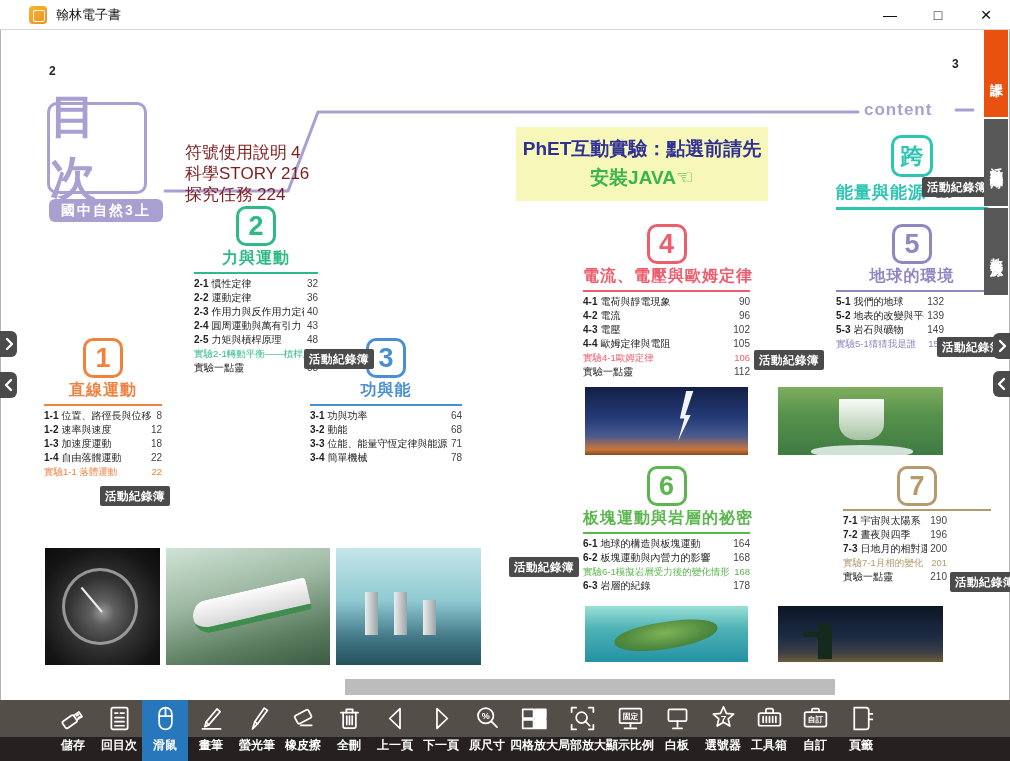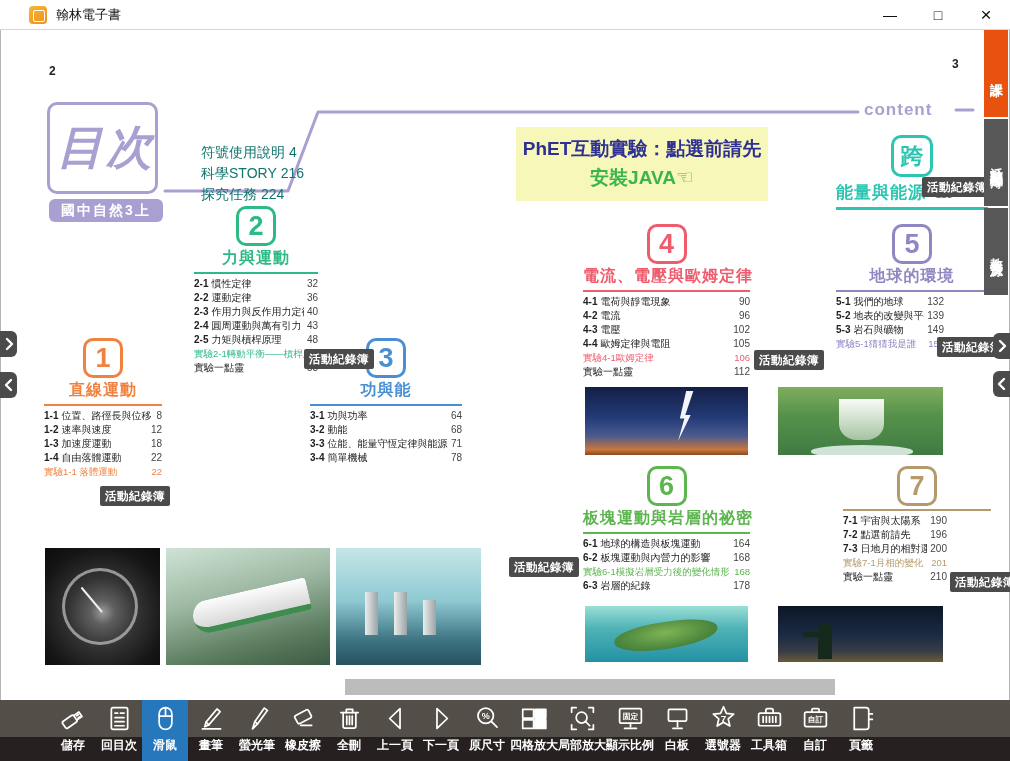--- a/index.html
+++ b/index.html
@@ -22,27 +22,27 @@
 
   
   .path-svg{position:absolute;left:0;top:0;z-index:1;pointer-events:none;}
 
   .pgnum{position:absolute;font-size:12px;font-weight:bold;color:#222;z-index:3;}
   .pgnum.l{left:49px;top:64px;} .pgnum.r{left:952px;top:57px;}
   .content-label{position:absolute;left:864px;top:100px;color:#ab9fd2;font-weight:bold;
                  font-size:17px;letter-spacing:1px;z-index:3;}
 
   
-  .toc-box{position:absolute;left:47px;top:102px;width:111px;height:92px;border:3px solid #a99fd1;
-           border-radius:10px;display:flex;align-items:center;justify-content:flex-end;z-index:3;background:#fff;font-style:italic;}
+  .toc-box{position:absolute;left:47px;top:102px;width:100px;height:92px;border:3px solid #a99fd1;
+           border-radius:10px;display:flex;align-items:center;justify-content:center;z-index:3;background:#fff;}
   .toc-box .big{font-size:46px;font-weight:bold;color:#a99fd1;letter-spacing:3px;}
   .grade-label{position:absolute;left:49px;top:199px;width:114px;height:23px;background:#a99fd1;
                border-radius:6px;color:#fff;font-size:14px;font-weight:bold;display:flex;
                align-items:center;justify-content:center;letter-spacing:2px;z-index:3;}
-  .front-matter{position:absolute;left:201px;top:142px;z-index:3;font-size:14px;color:#0f766e;}
+  .front-matter{position:absolute;left:185px;top:142px;z-index:3;font-size:17px;color:#7f1d1d;}
   .fm-row{line-height:21px;cursor:pointer;}
   .fm-row .fp{margin-left:4px;}
 
   
   .phet{position:absolute;left:516px;top:127px;width:252px;height:74px;background:#f8f7ba;
         z-index:2;text-align:center;padding-top:9px;}
   .phet .l1{color:#2e3192;font-size:19px;font-weight:bold;}
   .phet .l2{color:#39b54a;font-size:19px;font-weight:bold;margin-top:3px;}
   .phet .hand{font-size:20px;}
 
@@ -398,21 +398,21 @@
     <div class="ch-badge">7</div>
     <div class="ch-divider"></div>
     <div class="toc-rows">
         <div class="toc-row">
     <span class="no">7-1</span>
     <span class="t">宇宙與太陽系</span>
     <span class="pg">190</span>
   </div>
         <div class="toc-row">
     <span class="no">7-2</span>
-    <span class="t">點選前請先</span>
+    <span class="t">晝夜與四季</span>
     <span class="pg">196</span>
   </div>
         <div class="toc-row">
     <span class="no">7-3</span>
     <span class="t">日地月的相對運動</span>
     <span class="pg">200</span>
   </div>
         <div class="toc-row em">
 
     <span class="t">實驗7-1月相的變化</span>

